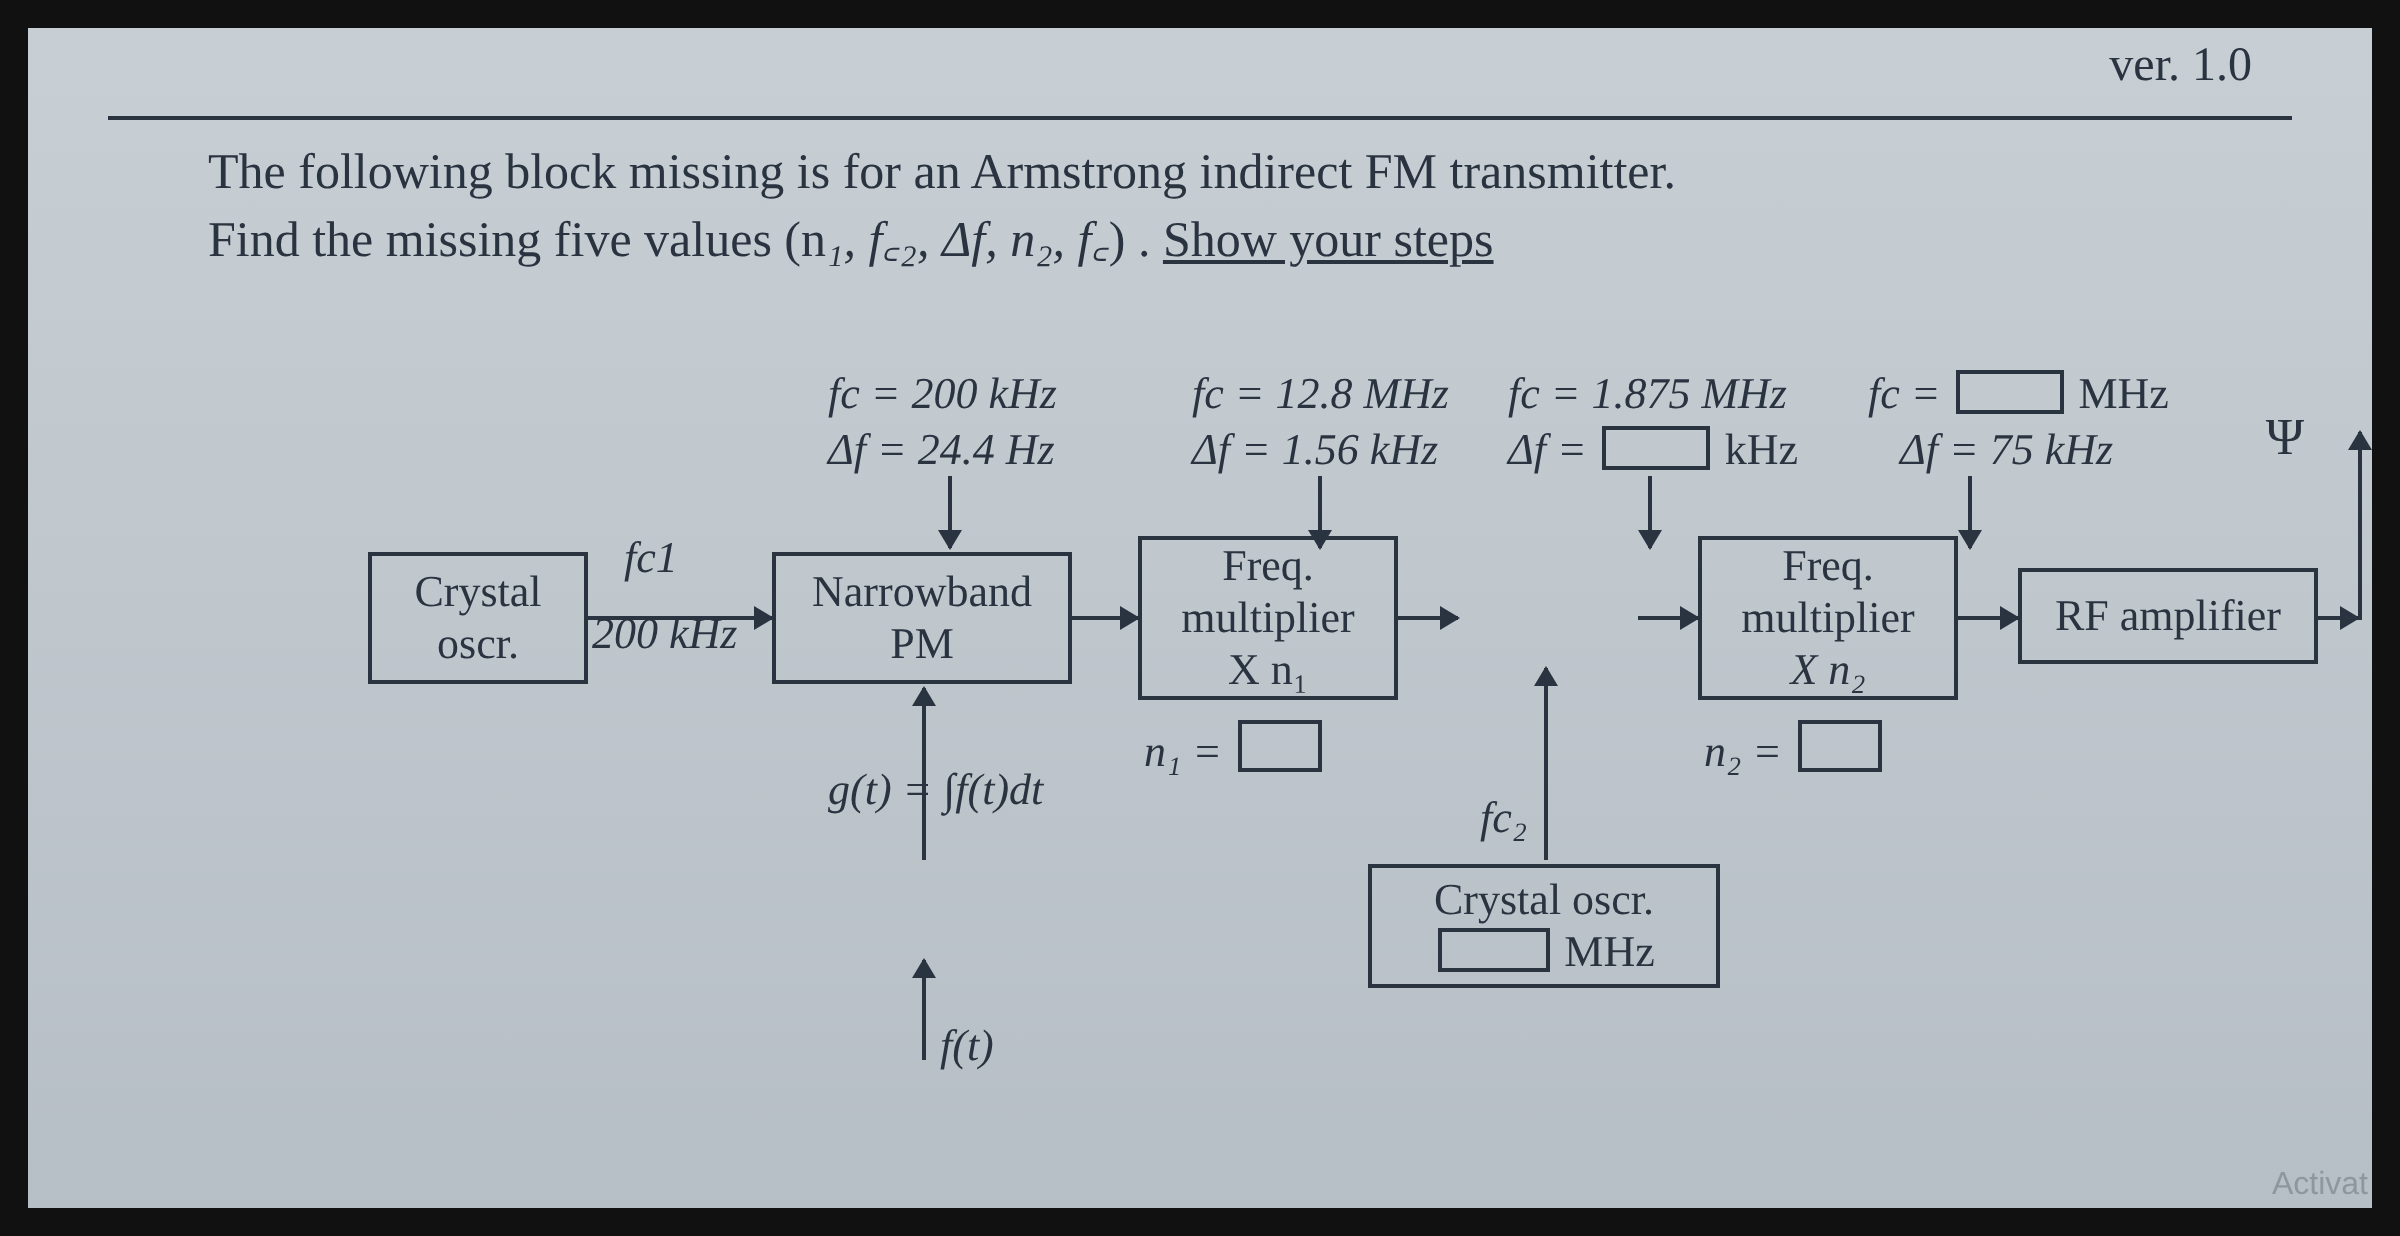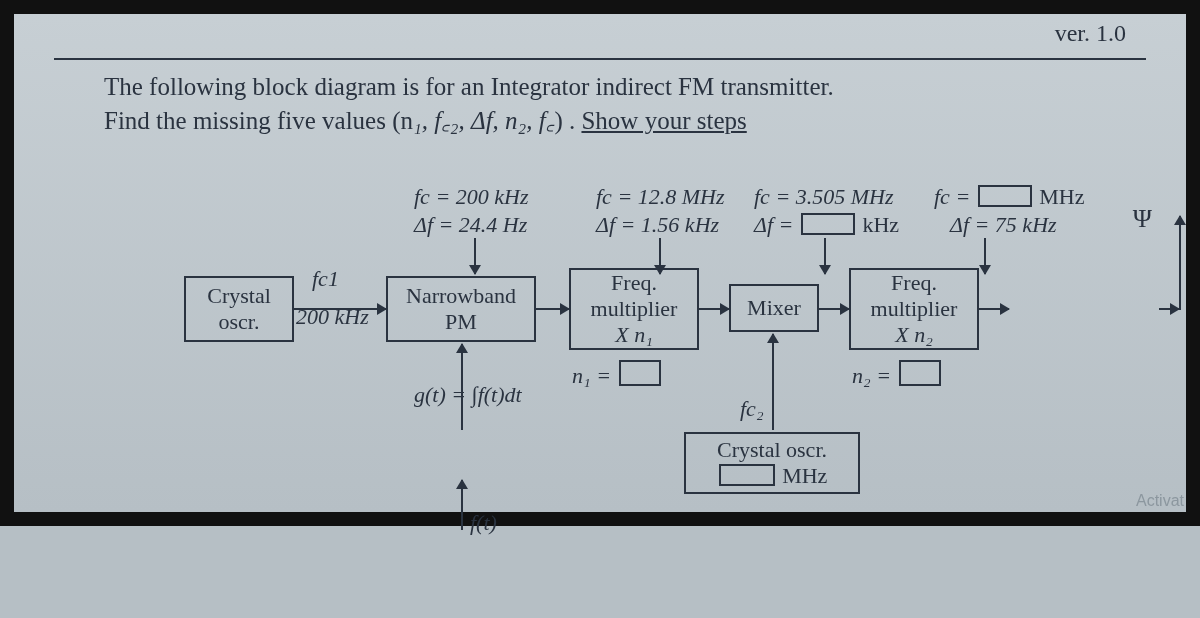--- a/index.html
+++ b/index.html
@@ -1,17 +1,17 @@
 <!DOCTYPE html>
 <html><head>
 <meta charset="utf-8">
 <style>
   html,body{margin:0;padding:0;width:1200px;height:618px;overflow:hidden;
     font-family:"Times New Roman",serif;background:#b6bfc5;color:#2a3340}
-  .page{position:relative;width:1200px;height:526px;
+  .page{position:relative;width:1200px;height:618px;
     background:linear-gradient(#c7cfd4,#b6bfc5);border:14px solid #111;
     box-sizing:border-box}
   .sheet{position:absolute;inset:0;padding:10px 40px 0 40px;box-sizing:border-box}
   .ver{position:absolute;top:6px;right:60px;font-size:24px}
   hr.rule{border:none;border-top:2px solid #2a3340;margin:34px 0 10px 0}
   .qtext{font-size:25px;line-height:1.35;margin:6px 0 0 50px}
   .u{text-decoration:underline}
   .diag{position:absolute;left:90px;top:170px;width:1070px;height:420px}
   .diag *{box-sizing:border-box}
   .box{position:absolute;border:2px solid #2a3340;background:transparent;
@@ -37,33 +37,33 @@
   .hooks{position:absolute;right:22px;top:20px;font-size:26px;color:#2a3340}
 </style>
 </head>
 <body>
 
 <div class="page">
  <div class="sheet">
   <div class="ver">ver. 1.0</div>
   <hr class="rule">
   <div class="qtext">
-    <span>The following block diagram is for an Integrator indirect FM transmitter.</span><br>
+    <span>The following block missing is for an Armstrong indirect FM transmitter.</span><br>
     <span>Find the missing five values  (n</span><i>₁, f꜀₂, Δf, n₂, f꜀</i><span>) . </span><span class="u">Show your steps</span>
   </div>
 
   <div class="diag">
 
     <div class="lbl" style="left:310px;top:0">fc = 200 kHz</div>
     <div class="lbl" style="left:310px;top:28px">Δf = 24.4 Hz</div>
 
     <div class="lbl" style="left:492px;top:0">fc = 12.8 MHz</div>
     <div class="lbl" style="left:492px;top:28px">Δf = 1.56 kHz</div>
 
-    <div class="lbl" style="left:650px;top:0">fc = 3.505 MHz</div>
+    <div class="lbl" style="left:650px;top:0">fc = 1.875 MHz</div>
     <div class="nlbl" style="left:830px;top:0">
       <i>fc = </i><span class="blank"></span>
       <span>MHz</span>
     </div>
 
     <div class="nlbl" style="left:650px;top:28px">
       <i>Δf = </i><span class="blank"></span>
       <span>kHz</span>
     </div>
     <div class="lbl" style="left:846px;top:28px">Δf = 75 kHz</div>
@@ -83,33 +83,33 @@
     <div class="lbl" style="left:192px;top:120px">200 kHz</div>
 
     <div class="box" style="left:282px;top:92px;width:150px;height:66px">
       <div>Narrowband</div>
       <div>PM</div>
     </div>
 
     <div class="box" style="left:465px;top:84px;width:130px;height:82px">
       <div>Freq.</div>
       <div>multiplier</div>
-      <div style="font-style:italic">X n₁</div>
+      <div style="">X n₁</div>
     </div>
 
-    <div class="box" style="left:625px;top:100px;width:90px;height:48px">
-      <div>Mixer</div>
-    </div>
 
     <div class="box" style="left:745px;top:84px;width:130px;height:82px">
       <div>Freq.</div>
       <div>multiplier</div>
       <div style="font-style:italic">X n₂</div>
     </div>
 
+    <div class="box" style="left:905px;top:100px;width:150px;height:48px">
+      <div>RF amplifier</div>
+    </div>
 
     <div class="arr" style="left:190px;top:124px;width:92px"></div>
     <div class="arr" style="left:432px;top:124px;width:33px"></div>
     <div class="arr" style="left:595px;top:124px;width:30px"></div>
     <div class="arr" style="left:715px;top:124px;width:30px"></div>
     <div class="arr" style="left:875px;top:124px;width:30px"></div>
     <div class="arr" style="left:1055px;top:124px;width:20px"></div>
     <div class="varr up" style="left:1075px;top:32px;height:94px"></div>
 
     <div class="nlbl" style="left:468px;top:176px">

